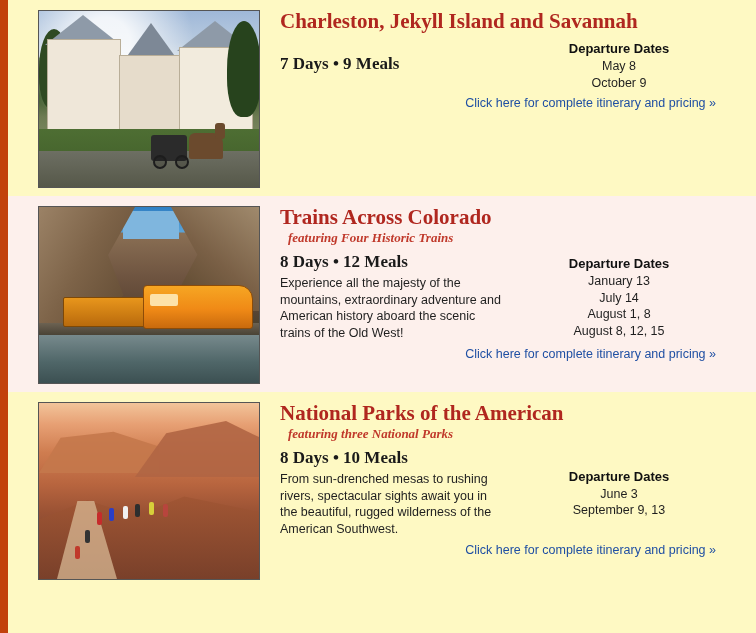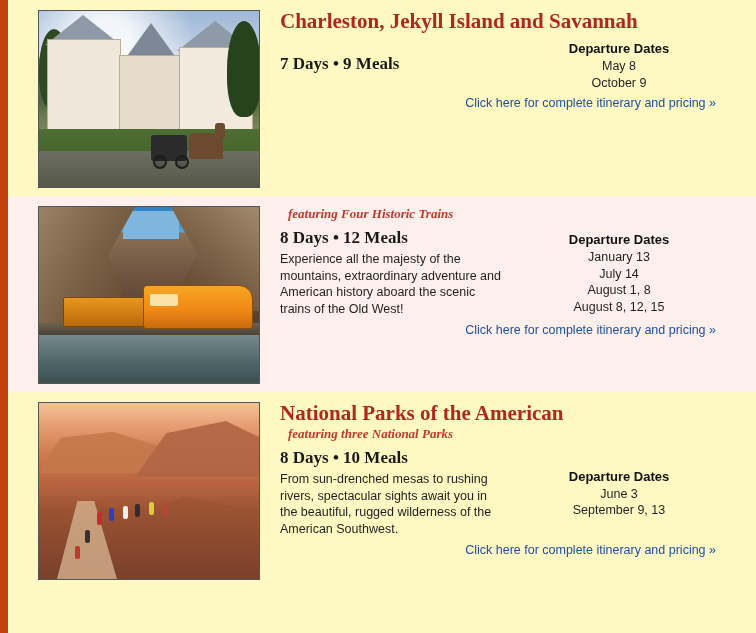--- a/index.html
+++ b/index.html
@@ -298,20 +298,21 @@
         <div class="sky-tree"></div>
         <div class="cliffL"></div>
         <div class="cliffR"></div>
         <div class="river"></div>
         <div class="rail"></div>
         <div class="cars"></div>
         <div class="loco"></div>
       </div>
     </div>
     <div class="content">
+      <h2 class="tour-title">Trains Across Colorado</h2>
       <div class="tour-subtitle">featuring Four Historic Trains</div>
       <div class="cols">
         <div class="left-col">
           <div class="daymeals">8 Days • 12 Meals</div>
           <div class="desc">Experience all the majesty of the mountains, extraordinary adventure and American history aboard the scenic trains of the Old West!</div>
         </div>
         <div class="right-col">
           <div class="dep-head">Departure Dates</div>
           <div class="dep-date">January 13</div>
           <div class="dep-date">July 14</div>

